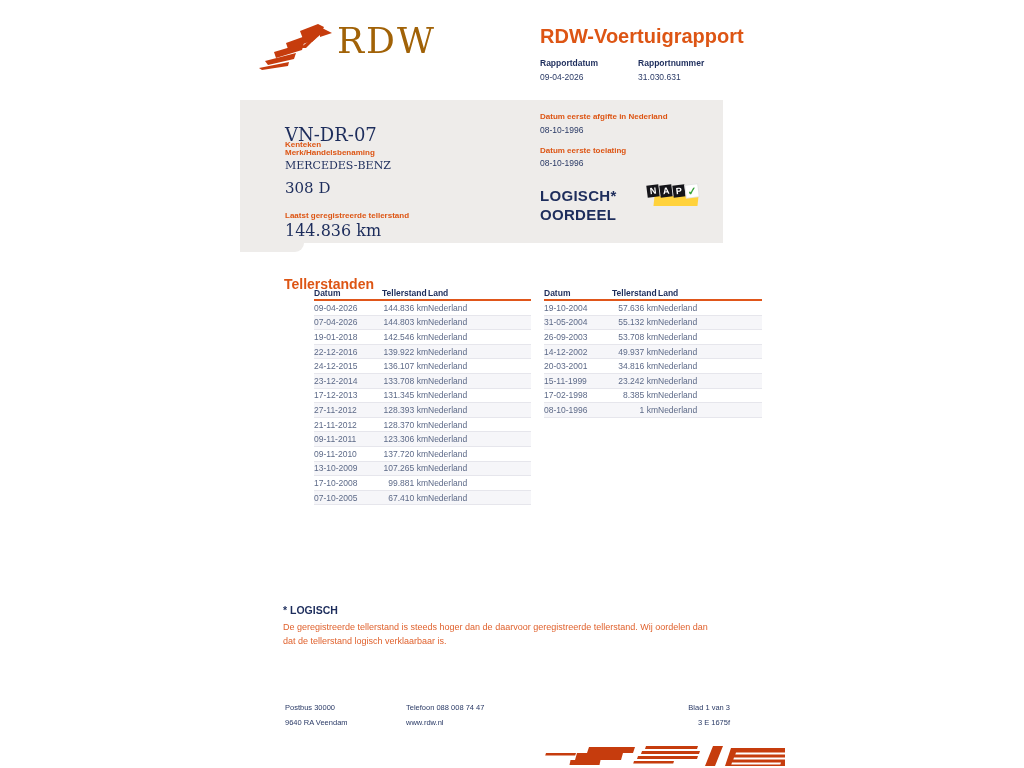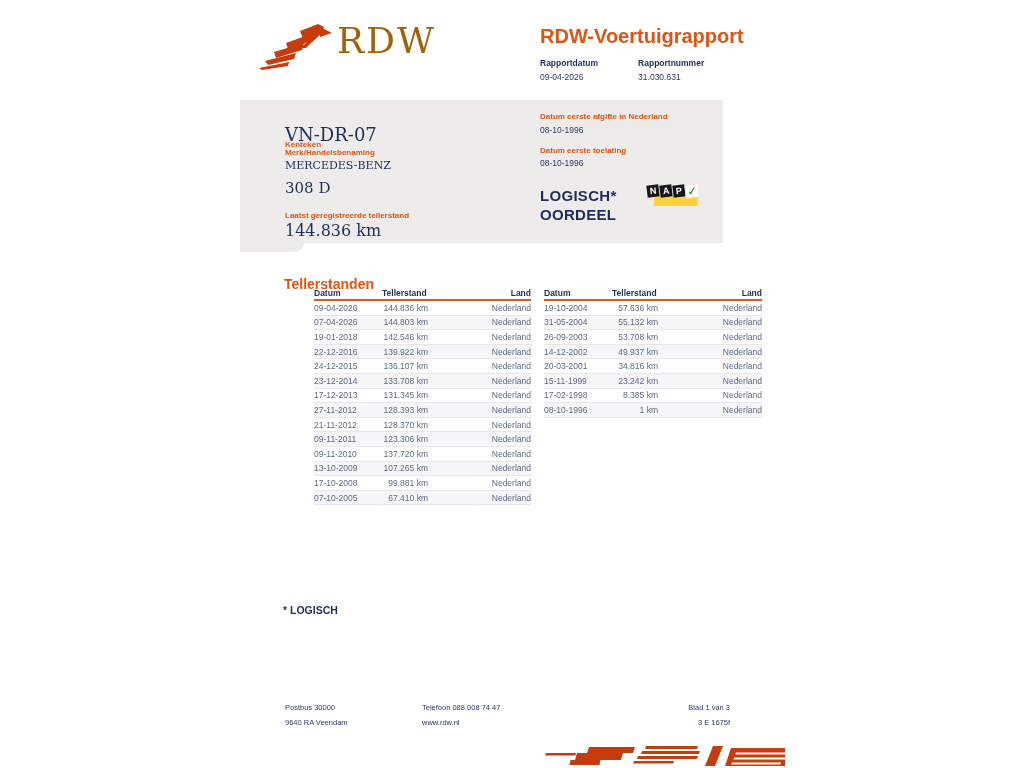--- a/index.html
+++ b/index.html
@@ -42,31 +42,31 @@
   .ttable.left { left:284px; width:217px; }
   .ttable.right { left:514px; width:218px; }
   .t-head { display:flex; align-items:flex-end; height:12px; border-bottom:2px solid #e0561a;
             font-size:8.5px; font-weight:bold; color:#1d2d5c; padding-bottom:1px; }
   .t-row { display:flex; align-items:center; height:14.6px; font-size:8.5px; color:#5d6a88;
            border-bottom:1px solid #e6e6ec; }
   .t-row:nth-child(even) { background:#f6f6f9; }
   .c-datum { width:68px; text-align:left; }
   .c-tell { width:46px; text-align:right; white-space:nowrap; }
   .c-tell-h { width:46px; text-align:left; white-space:nowrap; }
-  .c-land { flex:1; text-align:right; }
+  .c-land { flex:1; text-align:left; }
 
   
   .note-head { position:absolute; left:283px; top:604px; font-size:10.5px; font-weight:bold; color:#1d2d5c; }
   .note-body { position:absolute; left:283px; top:621px; width:432px; font-size:9px; line-height:1.55;
                color:#e0622e; }
 
   
   .footer-col { position:absolute; font-size:7.5px; color:#2a3a66; line-height:15px; }
   .f-left { left:285px; top:700px; }
-  .f-mid { left:422px; top:700px; }
+  .f-mid { left:406px; top:700px; }
   .f-right { left:620px; top:700px; width:110px; text-align:right; }
 
   
   .wing-svg { position:absolute; left:545px; top:744px; width:240px; height:24px; }
 </style>
 </head>
 <body>
 
 <div id="page">
 
@@ -251,20 +251,21 @@
         </div>
         <div class="t-row">
           <span class="c-datum">08-10-1996</span>
           <span class="c-tell">1 km</span>
           <span class="c-land">Nederland</span>
         </div>
       </div>
   </div>
 
   <div class="note-head">* LOGISCH</div>
+  <div class="note-body">De geregistreerde tellerstand is steeds hoger dan de daarvoor geregistreerde tellerstand. Wij oordelen dan dat de tellerstand logisch verklaarbaar is.</div>
 
   <div class="footer-col f-left">
     <div>Postbus 30000</div>
     <div>9640 RA Veendam</div>
   </div>
   <div class="footer-col f-mid">
     <div>Telefoon 088 008 74 47</div>
     <div>www.rdw.nl</div>
   </div>
   <div class="footer-col f-right">

